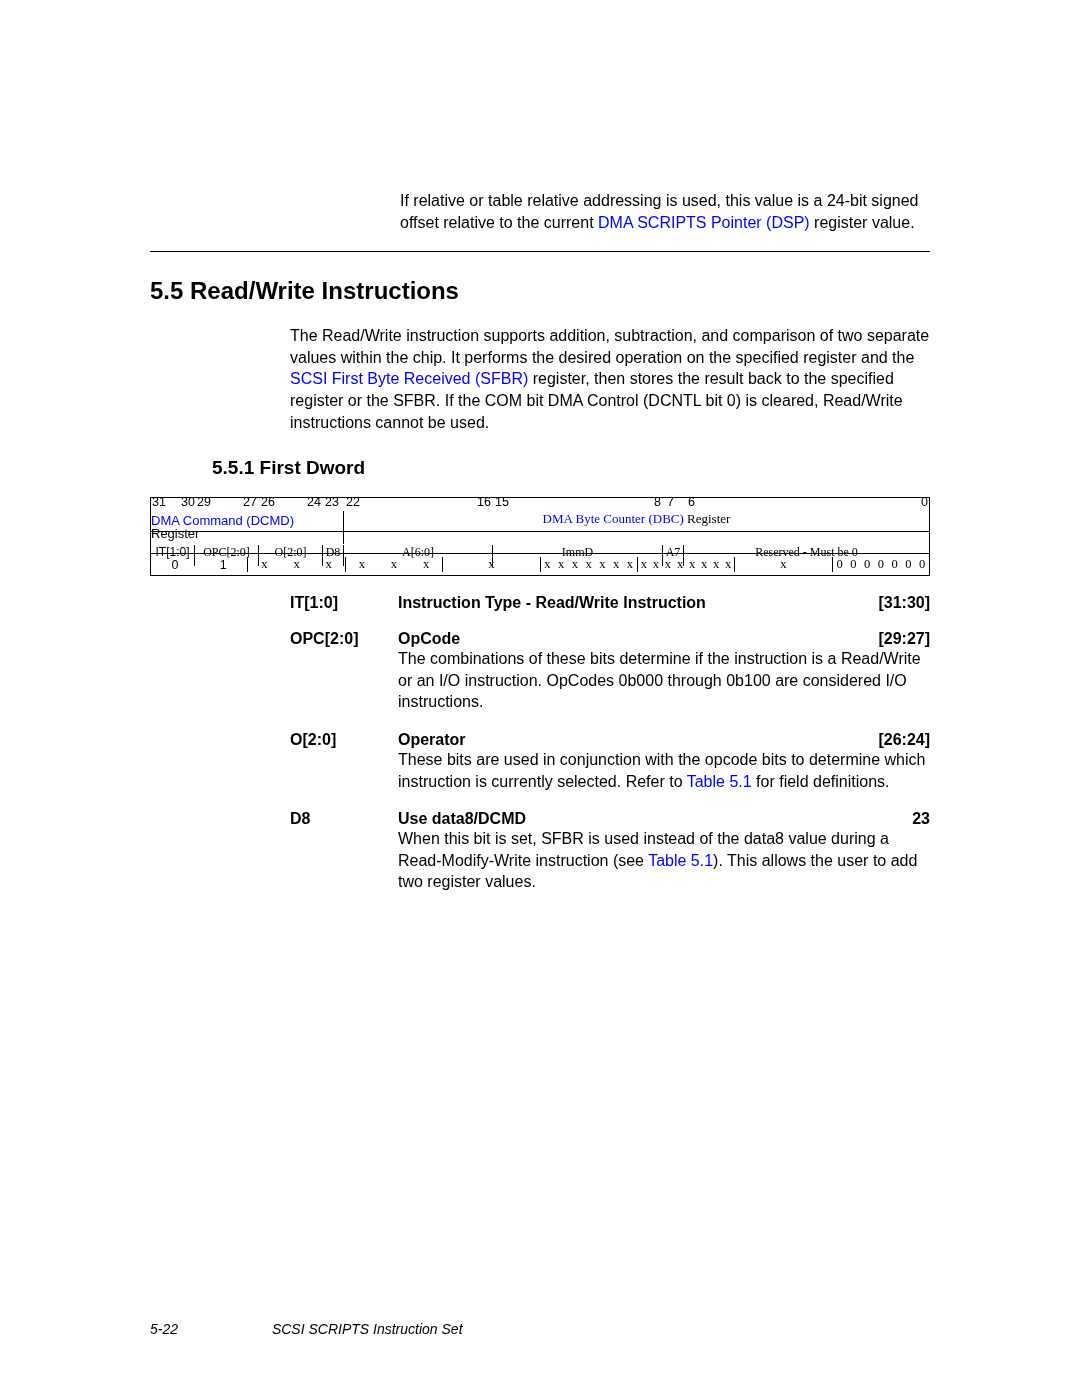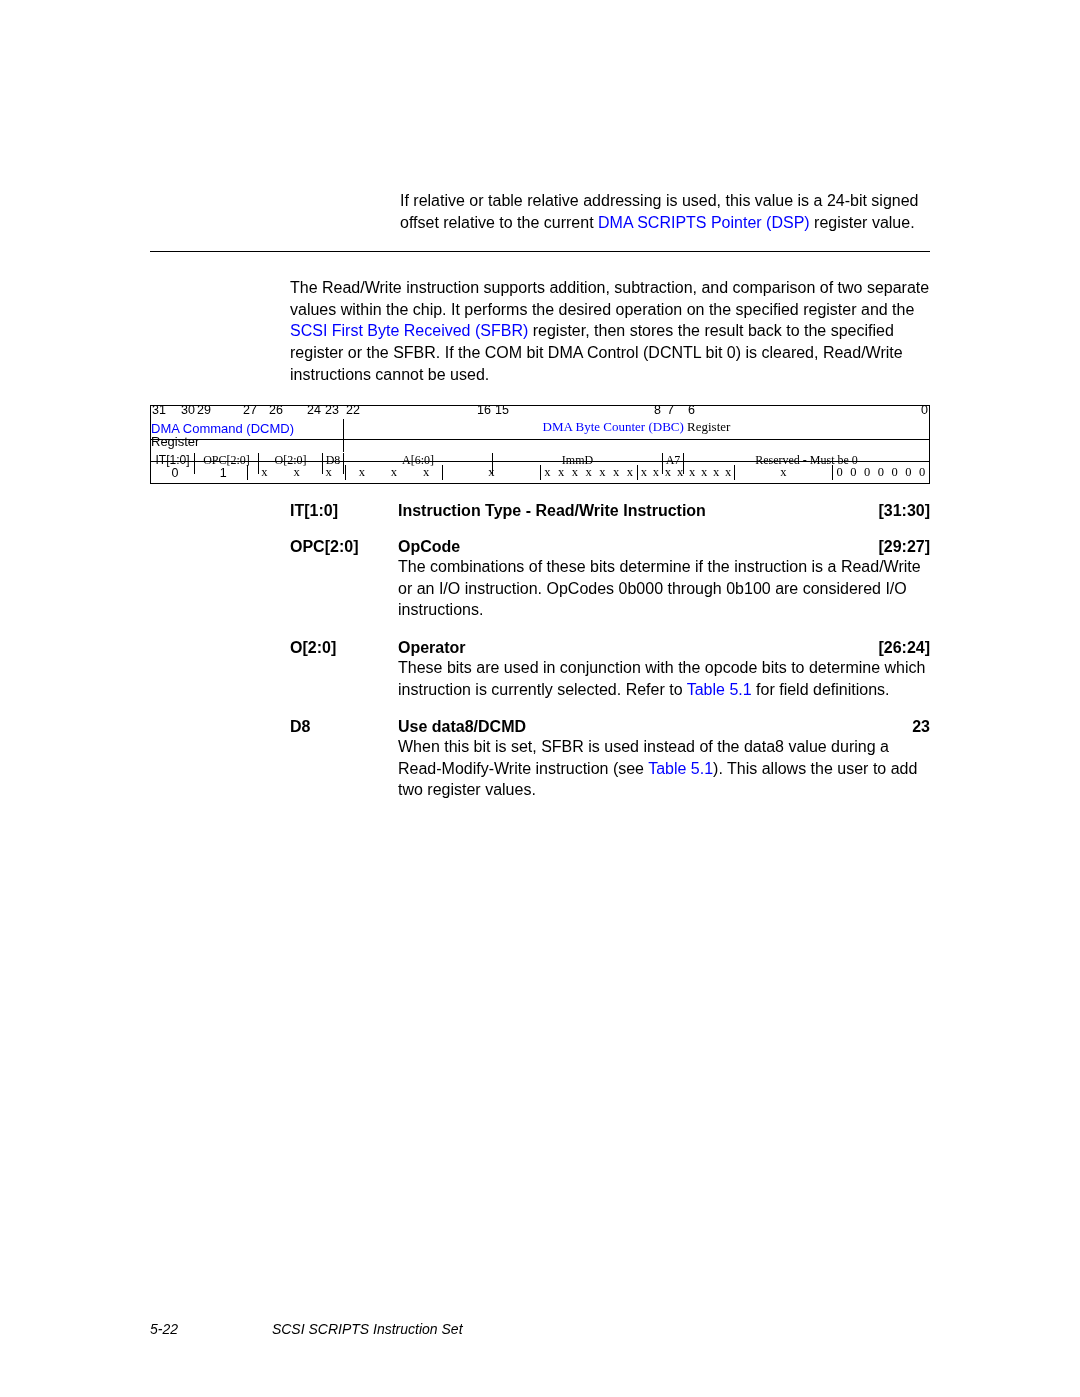--- a/index.html
+++ b/index.html
@@ -128,39 +128,41 @@
 <body>
 
 <div class="page">
 
   <div class="content-indent para">
     <span>If relative or table relative addressing is used, this value is a 24-bit signed offset relative to the current </span><a class="link">DMA SCRIPTS Pointer (DSP)</a><span> register value.</span>
   </div>
 
   <hr class="sep">
 
+  <h2 class="section">5.5  Read/Write Instructions</h2>
 
   <div class="para" style="margin-left:140px;">
     <span>The Read/Write instruction supports addition, subtraction, and comparison of two separate values within the chip. It performs the desired operation on the specified register and the </span><a class="link">SCSI First Byte Received (SFBR)</a><span> register, then stores the result back to the specified register or the SFBR. If the COM bit DMA Control (DCNTL bit 0) is cleared, Read/Write instructions cannot be used.</span>
   </div>
 
+  <h3 class="subsection">5.5.1  First Dword</h3>
 
   <div class="bittable-wrap">
 
     <div class="bitnums">
       <div class="seg" style="width:43px;">
         <span style="position:absolute;left:0">31</span>
         <span style="position:absolute;right:0">30</span>
       </div>
       <div class="seg" style="width:64px;">
         <span style="position:absolute;left:2px">29</span>
         <span style="position:absolute;right:2px">27</span>
       </div>
       <div class="seg" style="width:64px;">
-        <span style="position:absolute;left:10px">26</span>
+        <span style="position:absolute;left:2px">26</span>
         <span style="position:absolute;right:2px">24</span>
       </div>
       <div class="seg" style="width:21px;">
         <span style="position:absolute;left:2px">23</span>
       </div>
       <div class="seg" style="width:149px;">
         <span style="position:absolute;left:2px">22</span>
         <span style="position:absolute;right:2px">16</span>
       </div>
       <div class="seg" style="width:170px;">

